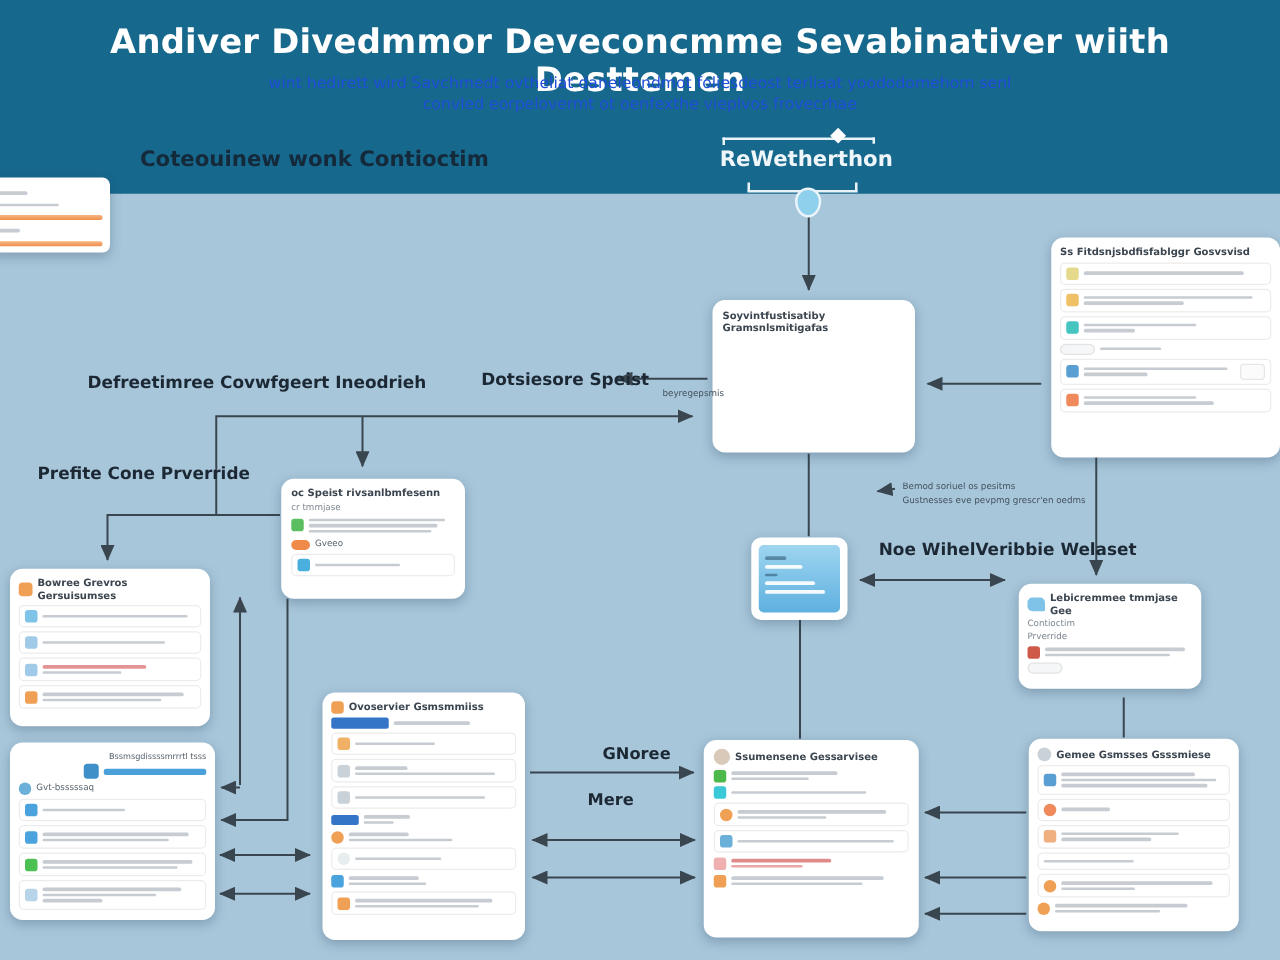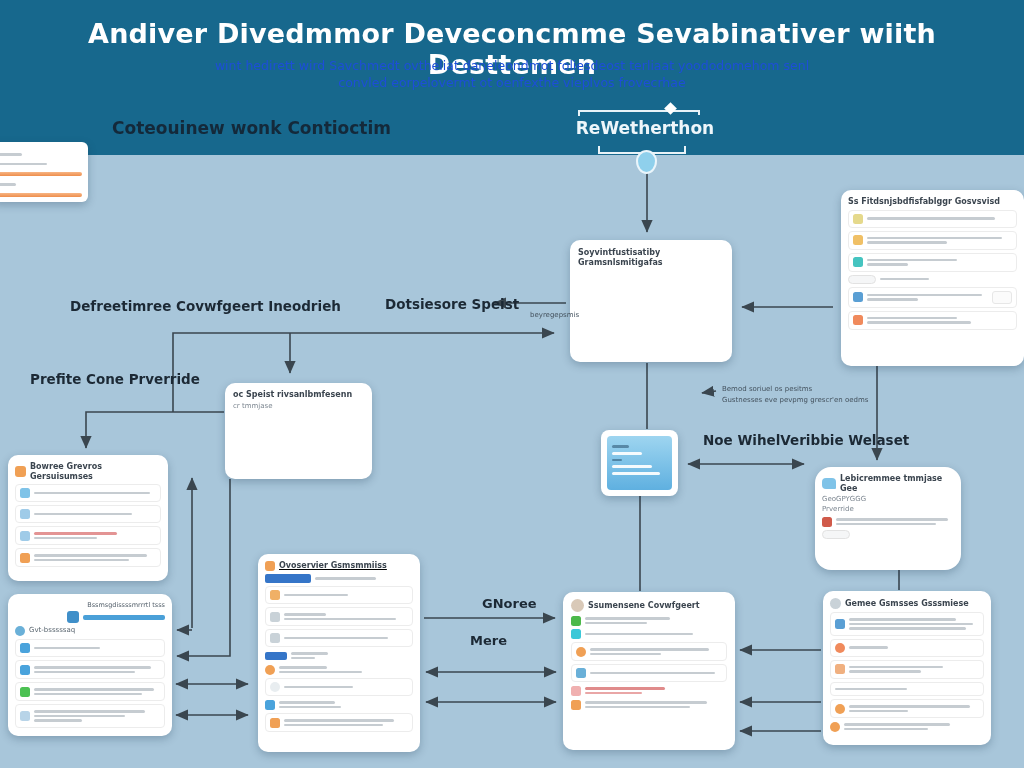--- a/index.html
+++ b/index.html
@@ -192,20 +192,42 @@
         </span>
       </div>
     </div>
 </div>
 
 <div class="card" style="left:225px;top:383px;width:147px;height:96px;padding:7px 8px;">
   <div class="card-title">
     <span>oc Speist rivsanlbmfesenn</span>
   </div>
   <div class="card-sub">cr tmmjase</div>
+  <div>
+      <div class="row">
+        <span class="ric sq" style="background: rgb(91, 191, 98);"></span>
+        <span class="rlines">
+          <span class="bar" style="width: 93%;"></span>
+          <span class="bar" style="width: 88%;"></span>
+          <span class="bar" style="width: 84%;"></span>
+        </span>
+      </div>
+      <div class="row">
+        <span class="ric oval" style="background: rgb(240, 138, 75);"></span>
+        <span class="rlines">
+          <span class="rlabel">Gveeo</span>
+        </span>
+      </div>
+      <div class="row boxed">
+        <span class="ric sq" style="background: rgb(74, 174, 222);"></span>
+        <span class="rlines">
+          <span class="bar" style="width: 64%;"></span>
+        </span>
+      </div>
+    </div>
 </div>
 
 <div class="card" style="left:8px;top:455px;width:160px;height:126px;padding:7px;">
   <div class="card-title">
     <span class="title-ic" style="background:#f0a055;"></span>
     <span>Bowree Grevros Gersuisumses</span>
   </div>
   <div>
       <div class="row boxed">
         <span class="ric sq" style="background: rgb(127, 195, 232);"></span>
@@ -283,43 +305,43 @@
 <div class="card widget-frame" style="left:601px;top:430px;width:77px;height:66px;border-radius:8px;">
   <div class="widget-screen">
     <span class="wbar dk" style="width:30%;"></span>
     <span class="wbar" style="width:55%;"></span>
     <span class="wbar dk" style="width:18%;"></span>
     <span class="wbar" style="width:72%;"></span>
     <span class="wbar" style="width:88%;"></span>
   </div>
 </div>
 
-<div class="card" style="left:815px;top:467px;width:146px;height:103px;padding:7px;border-radius:16px;">
+<div class="card" style="left:815px;top:467px;width:146px;height:84px;padding:7px;">
   <div class="card-title">
     <span class="title-ic" style="background:#7fc3e8;border-radius:4px 4px 1px 4px;width:14px;"></span>
     <span>Lebicremmee tmmjase Gee</span>
   </div>
-  <div class="card-sub">GeoGPYGGG</div>
+  <div class="card-sub">Contioctim</div>
   <div class="card-sub">Prverride</div>
   <div>
       <div class="row">
         <span class="ric sq" style="background: rgb(208, 90, 74);"></span>
         <span class="rlines">
           <span class="bar" style="width: 95%;"></span>
           <span class="bar" style="width: 85%;"></span>
         </span>
       </div>
       <div class="row">
         <span class="pill"></span>
         <span class="rlines"></span>
       </div>
     </div>
 </div>
 
-<div class="card" style="left:258px;top:554px;width:162px;height:198px;padding:7px;text-decoration:underline;">
+<div class="card" style="left:258px;top:554px;width:162px;height:198px;padding:7px;">
   <div class="card-title">
     <span class="title-ic" style="background:#f0a055;width:10px;height:10px;"></span>
     <span>Ovoservier Gsmsmmiiss</span>
   </div>
   <div>
       <div class="row">
         <span class="btn-sm" style="background: rgb(53, 117, 200);"></span>
         <span class="rlines">
           <span class="bar" style="width: 62%;"></span>
         </span>
@@ -376,21 +398,21 @@
           <span class="bar" style="width: 89%;"></span>
           <span class="bar" style="width: 80%;"></span>
         </span>
       </div>
     </div>
 </div>
 
 <div class="card" style="left:563px;top:592px;width:172px;height:158px;padding:7px 8px;">
   <div class="card-title">
     <span class="title-ic" style="background:#d9c9b8;border-radius:50%;width:13px;height:13px;"></span>
-    <span>Ssumensene Covwfgeert</span>
+    <span>Ssumensene Gessarvisee</span>
   </div>
   <div>
       <div class="row">
         <span class="ric sq" style="background: rgb(76, 185, 74);"></span>
         <span class="rlines">
           <span class="bar" style="width: 60%;"></span>
           <span class="bar" style="width: 44%;"></span>
         </span>
       </div>
       <div class="row">

